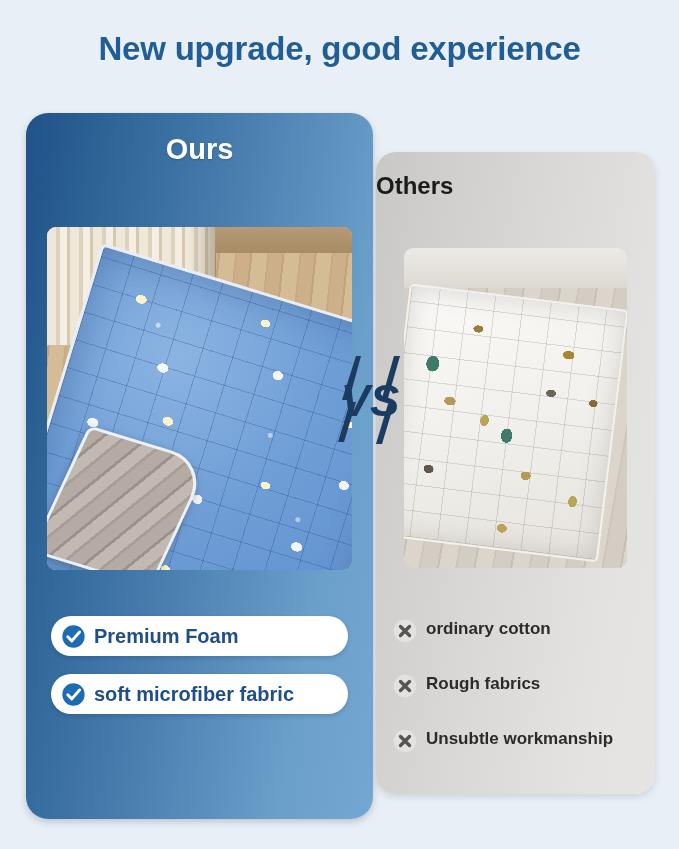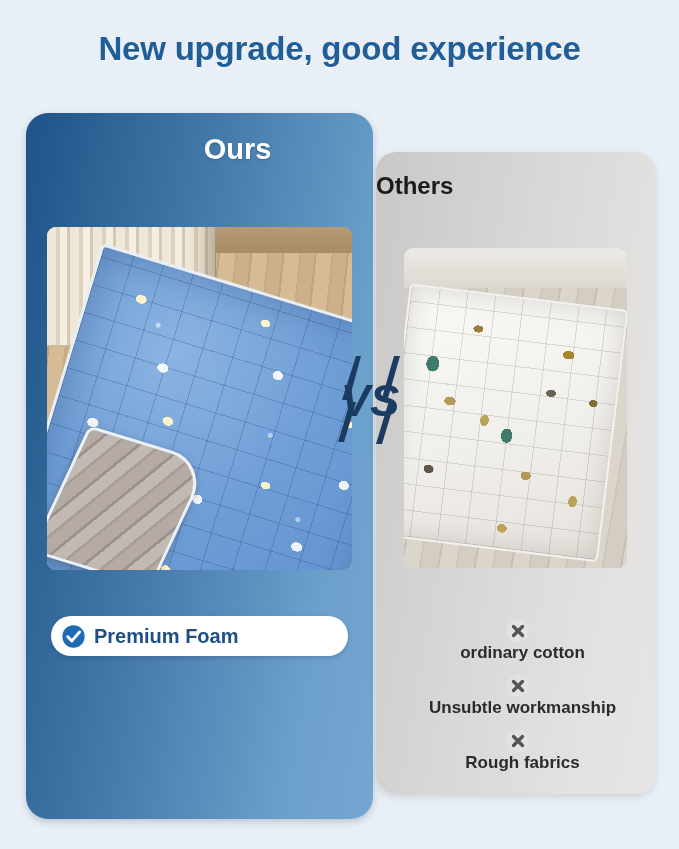--- a/index.html
+++ b/index.html
@@ -59,21 +59,20 @@
   #ours-heading {
     position: absolute;
     left: 26px;
     top: 133px;
     width: 347px;
     text-align: center;
     font-size: 29px;
     font-weight: bold;
     color: #ffffff;
     text-shadow: 0 1px 2px rgba(20,50,80,0.35);
-    padding-left: 38px;
   }
 
   #others-heading {
     position: absolute;
     left: 376px;
     top: 172px;
     width: 279px;
     text-align: left;
     font-size: 24px;
     font-weight: bold;
@@ -291,24 +290,23 @@
 
   
   #others-list {
     position: absolute;
     left: 393px;
     top: 619px;
     width: 250px;
   }
   .xrow {
     display: flex;
-    align-items: center;
+    align-items: flex-start;
     height: 27px;
     margin-bottom: 28px;
-    flex-direction: column;
   }
   .xrow .label {
     font-size: 17px;
     font-weight: bold;
     color: #2b2b2b;
     margin-left: 9px;
     white-space: nowrap;
   }
   .x-icon {
     flex: 0 0 auto;
@@ -339,20 +337,28 @@
   <div class="pill">
     <svg class="check-icon" viewBox="0 0 32 32">
       <circle cx="16" cy="16" r="15" fill="#ffffff"></circle>
       <circle cx="16" cy="16" r="13.2" fill="#1d6bb2"></circle>
       <path d="M9.2 16.4 L14 21.2 L23.2 10.6" stroke="#ffffff" stroke-width="3.4" fill="none" stroke-linecap="round" stroke-linejoin="round"></path>
     </svg>
     <span class="label">Premium Foam</span>
   </div>
 
 
+  <div class="pill">
+    <svg class="check-icon" viewBox="0 0 32 32">
+      <circle cx="16" cy="16" r="15" fill="#ffffff"></circle>
+      <circle cx="16" cy="16" r="13.2" fill="#1d6bb2"></circle>
+      <path d="M9.2 16.4 L14 21.2 L23.2 10.6" stroke="#ffffff" stroke-width="3.4" fill="none" stroke-linecap="round" stroke-linejoin="round"></path>
+    </svg>
+    <span class="label">soft microfiber fabric</span>
+  </div>
 
 </div>
 
 <div class="panel" id="others-panel"></div>
 
 <div id="others-heading">Others</div>
 
 <div class="photo" id="others-photo">
   <div class="floor-others"></div>
   <div class="wall-others"></div>
@@ -367,29 +373,29 @@
       <path d="M10 10 L22 22 M22 10 L10 22" stroke="#545454" stroke-width="4.4" stroke-linecap="round"></path>
     </svg>
     <span class="label">ordinary cotton</span>
   </div>
 
   <div class="xrow">
     <svg class="x-icon" viewBox="0 0 32 32">
       <circle cx="16" cy="16" r="15" fill="#e3e2e0"></circle>
       <path d="M10 10 L22 22 M22 10 L10 22" stroke="#545454" stroke-width="4.4" stroke-linecap="round"></path>
     </svg>
-    <span class="label">Unsubtle workmanship</span>
+    <span class="label">Rough fabrics</span>
   </div>
 
   <div class="xrow">
     <svg class="x-icon" viewBox="0 0 32 32">
       <circle cx="16" cy="16" r="15" fill="#e3e2e0"></circle>
       <path d="M10 10 L22 22 M22 10 L10 22" stroke="#545454" stroke-width="4.4" stroke-linecap="round"></path>
     </svg>
-    <span class="label">Rough fabrics</span>
+    <span class="label">Unsubtle workmanship</span>
   </div>
 
 </div>
 
 <svg id="vs-badge" viewBox="0 0 72 90">
   <path d="M20 2 L6 46 L13 46 L25 2 Z" fill="#1b3c60"></path>
   <path d="M14 48 L2 88 L8 88 L20 48 Z" fill="#1b3c60"></path>
   <path d="M58 2 L46 44 L52 44 L64 2 Z" fill="#1b3c60"></path>
   <path d="M52 50 L40 90 L46 90 L58 50 Z" fill="#1b3c60"></path>
   <text x="34" y="62" font-family="'Liberation Sans', sans-serif" font-size="44" font-weight="bold" font-style="italic" fill="#1b3c60" text-anchor="middle">VS</text>

